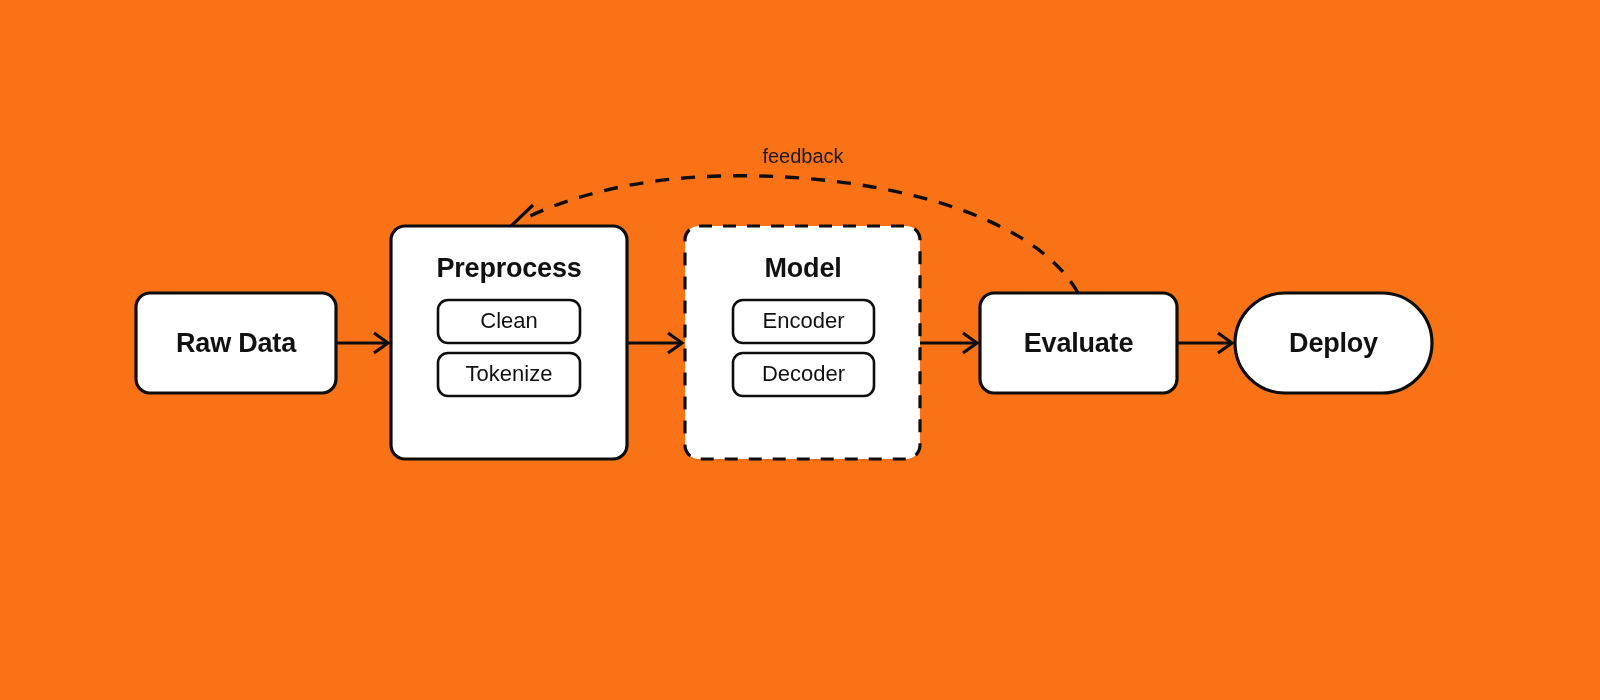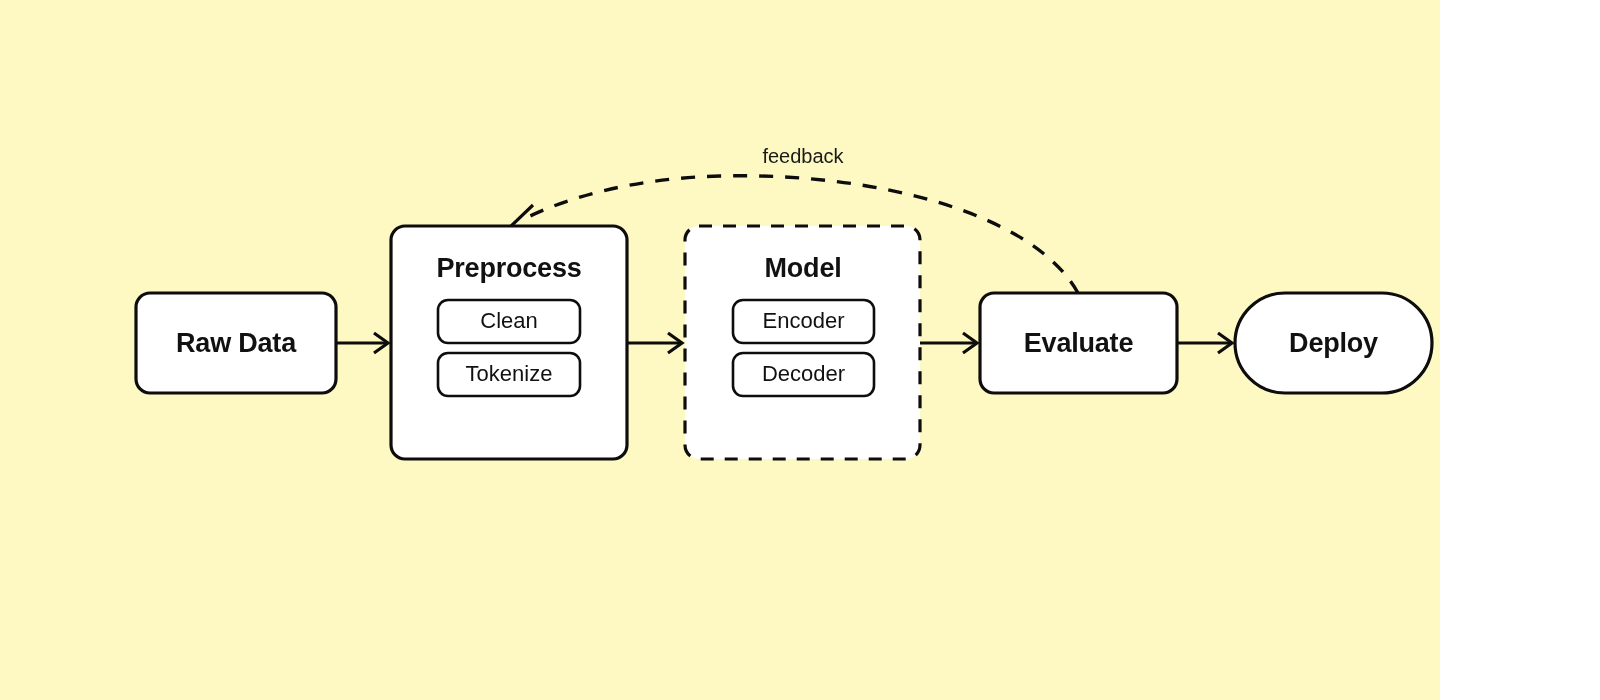--- a/index.html
+++ b/index.html
@@ -8,23 +8,23 @@
     background: #ffffff;
   }
   body {
     width: 1600px;
     height: 700px;
     overflow: hidden;
     font-family: "Liberation Sans", sans-serif;
   }
   #canvas {
     position: relative;
-    width: 1440px;
+    width: 1600px;
     height: 700px;
-    background: #fef9c3;
+    background: #f97316;
   }
   svg.flow {
     position: absolute;
     left: 0;
     top: 0;
     width: 1600px;
     height: 700px;
   }
   .node-rect {
     fill: #ffffff;

